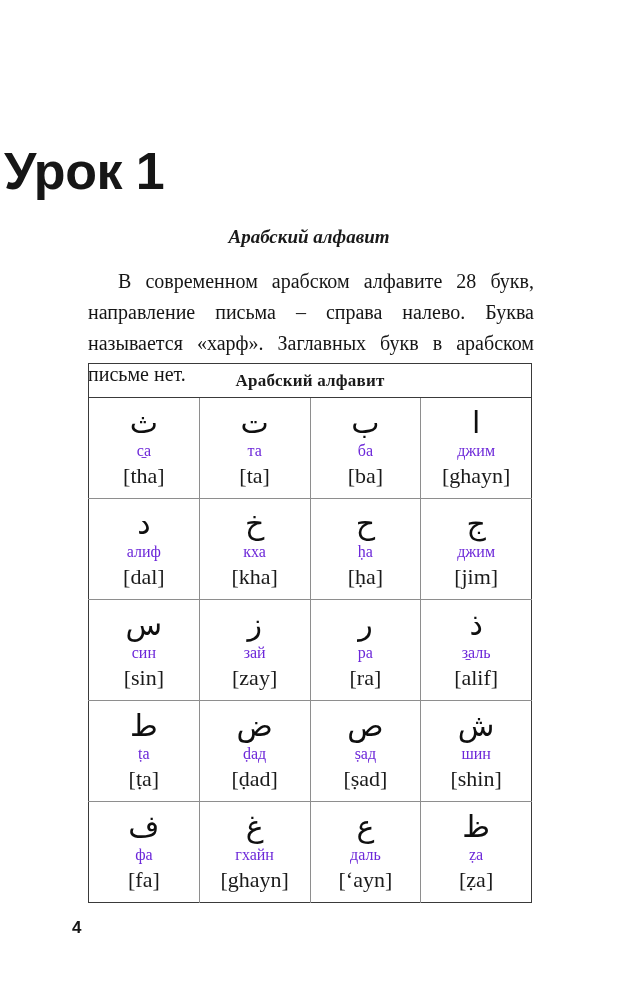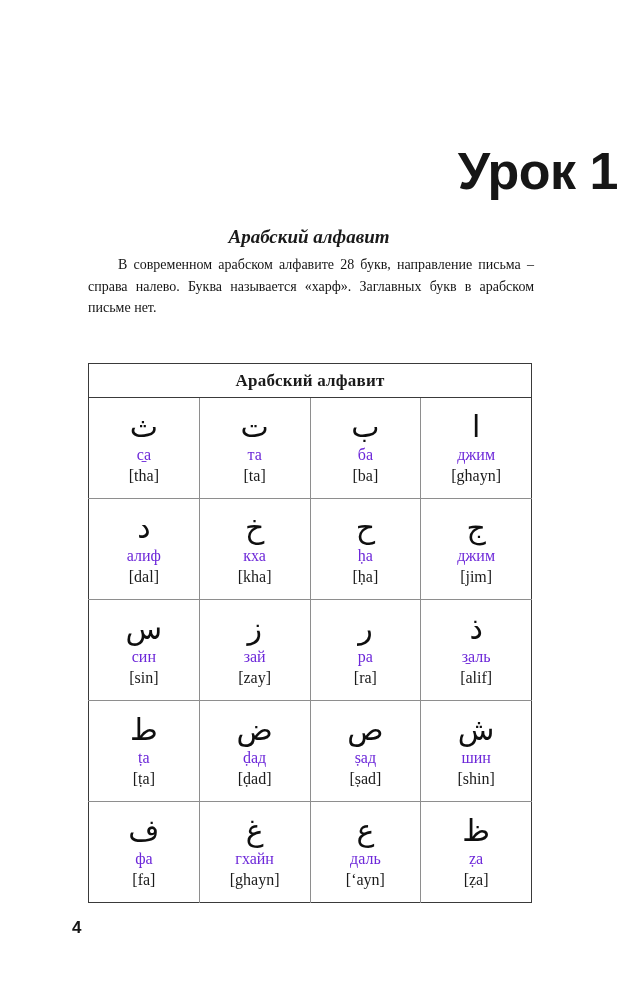--- a/index.html
+++ b/index.html
@@ -19,23 +19,23 @@
   .page {
     position: absolute;
     inset: 0;
     padding: 0;
   }
 
   
   .lesson-title {
     position: absolute;
     top: 110px;
-    left: 11px;
+    left: 4px;
     right: 0;
-    text-align: right;
+    text-align: left;
     font-family: "Liberation Sans", "DejaVu Sans", sans-serif;
     font-weight: bold;
     font-size: 52px;
     letter-spacing: -0.5px;
     color: #161616;
     line-height: 1;
   }
 
   
   .section-subtitle {
@@ -47,24 +47,24 @@
     font-family: "Liberation Serif", "DejaVu Serif", serif;
     font-weight: bold;
     font-style: italic;
     font-size: 19px;
     color: #1a1a1a;
   }
 
   
   .intro {
     position: absolute;
-    top: 240px;
+    top: 246px;
     left: 88px;
     width: 446px;
-    font-size: 14px;
+    font-size: 20px;
     line-height: 1.55;
     text-align: justify;
     text-indent: 30px;
     color: #151515;
     hyphens: manual;
   }
 
   
   .alphabet-table {
     position: absolute;
@@ -116,21 +116,21 @@
     color: #0f0f0f;
     direction: rtl;
     margin-bottom: 1px;
   }
   .name {
     font-size: 16px;
     line-height: 1.2;
     color: #6d28d9;
   }
   .translit {
-    font-size: 16px;
+    font-size: 22px;
     line-height: 1.2;
     color: #1a1a1a;
   }
 
   
   .page-number {
     position: absolute;
     left: 72px;
     top: 918px;
     font-family: "Liberation Sans", "DejaVu Sans", sans-serif;

